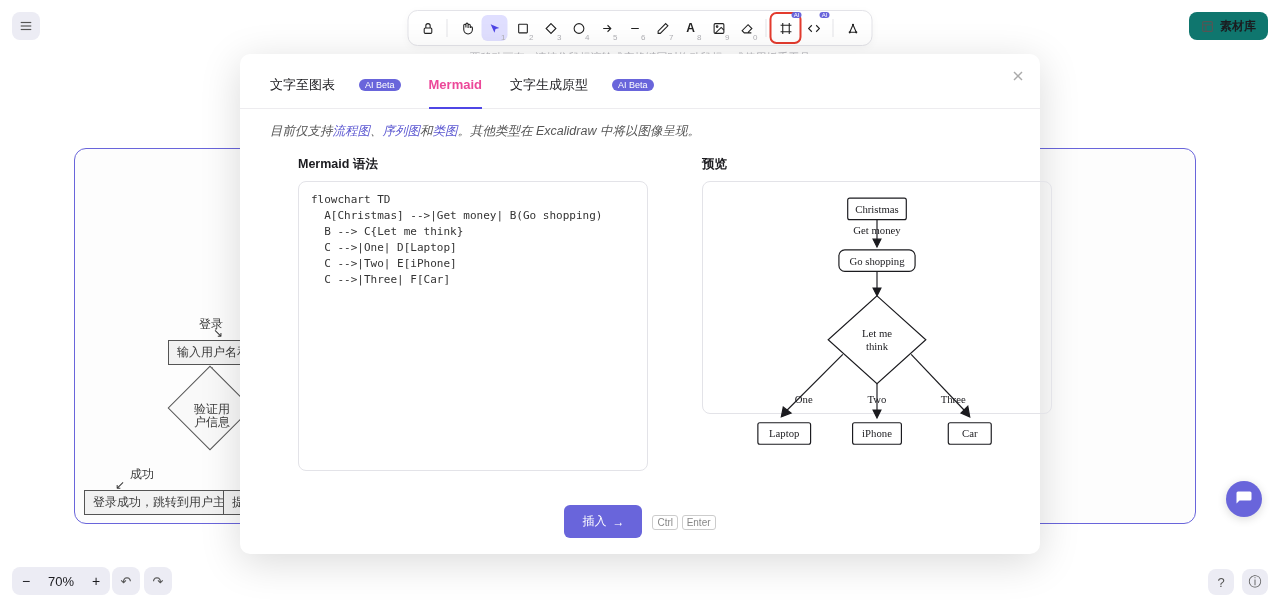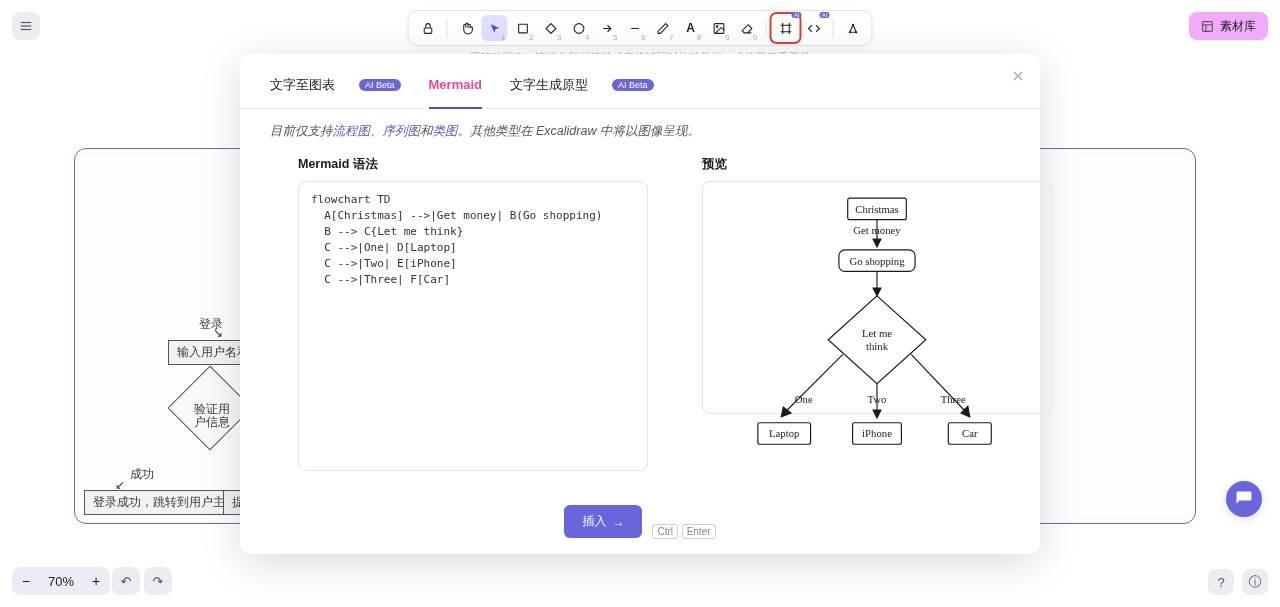--- a/index.html
+++ b/index.html
@@ -24,25 +24,26 @@
   display: flex; align-items: center; justify-content: center;
   cursor: pointer;
 }
 
 
 .library-btn {
   position: absolute;
   top: 12px; right: 12px;
   height: 28px;
   padding: 0 12px;
-  background: #f0abfc;
+  background: #0f766e;
   border-radius: 8px;
   display: flex; align-items: center; gap: 6px;
   cursor: pointer;
   font-size: 12px;
+  font-weight: bold;
 }
 
 
 .toolbar {
   position: absolute;
   top: 10px; left: 50%; transform: translateX(-50%);
   display: flex;
   align-items: center;
   gap: 2px;
   background: #fff;
@@ -205,21 +206,21 @@
 }
 .preview-box {
   width: 350px; height: 233px;
   border: 1px solid #e3e3e8; border-radius: 8px;
   display: flex; align-items: flex-start; justify-content: center;
   padding: 8px;
   font-family: "Comic Sans MS", "Segoe Script", cursive;
 }
 .modal .footer {
   display: flex; justify-content: center; gap: 10px;
-  align-items: flex-end;
+  align-items: center;
 }
 .insert-btn {
   background: #6965db; color: #fff;
   border: none; border-radius: 6px;
   padding: 8px 18px; font-size: 12px;
   cursor: pointer; display: flex; align-items: center; gap: 6px;
 }
 .kbd { border: 1px solid #ccc; border-radius: 3px; padding: 1px 4px; font-size: 10px; color: #888; }
 
 </style>

